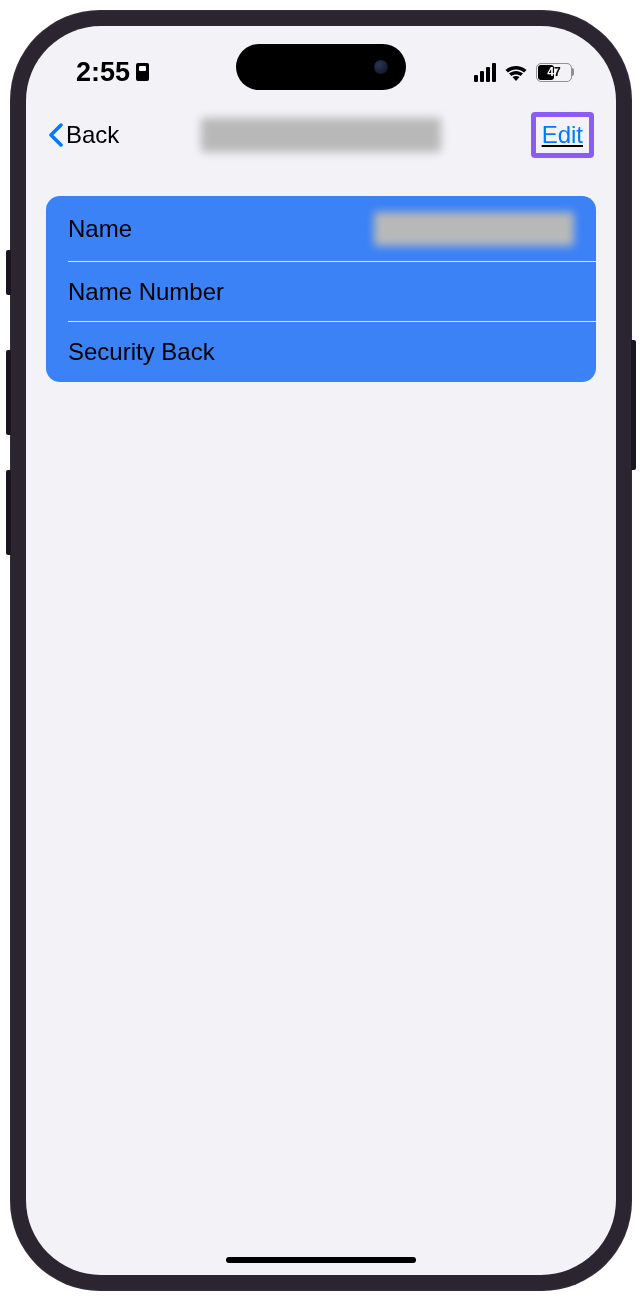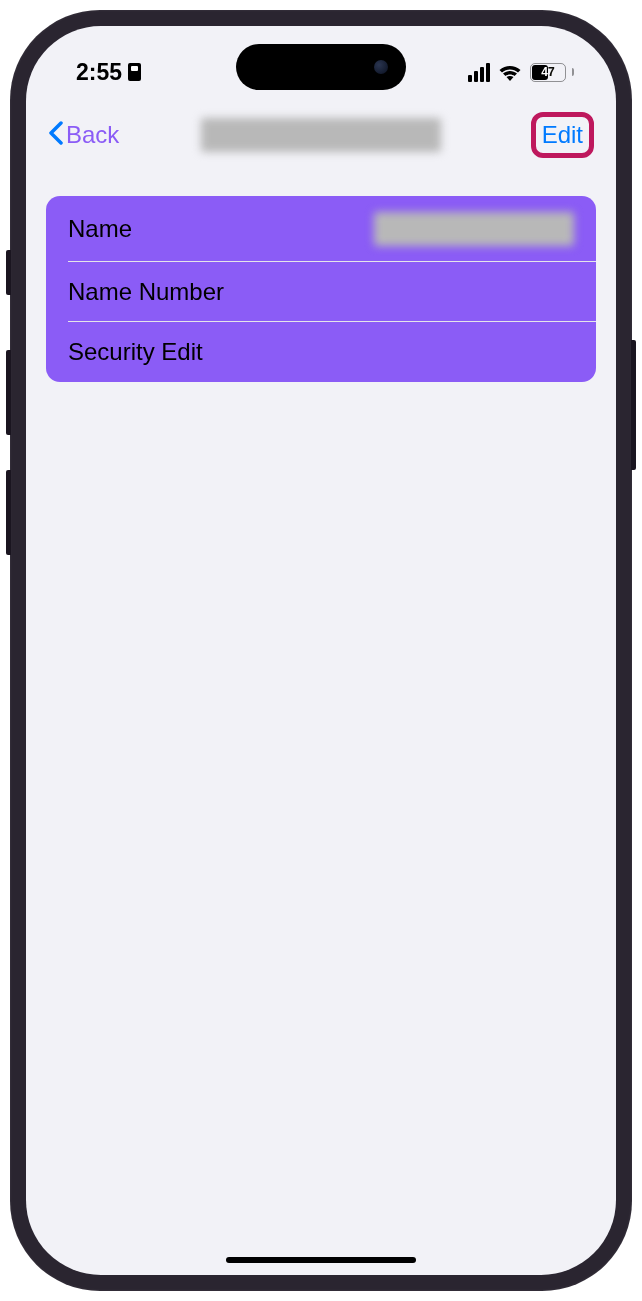--- a/index.html
+++ b/index.html
@@ -98,21 +98,21 @@
       justify-content: space-between;
       align-items: center;
       padding: 24px 42px 0 50px;
       height: 68px;
     }
     
     .status-left {
       display: flex;
       align-items: center;
       gap: 6px;
-      font-size: 23px;
+      font-size: 27px;
       font-weight: 600;
       color: #000;
     }
     
     .sim-icon {
       width: 13px;
       height: 18px;
       background: #000;
       border-radius: 2px;
       position: relative;
@@ -154,21 +154,21 @@
     
     .wifi-icon {
       width: 24px;
       height: 18px;
       position: relative;
     }
     
     .battery {
       display: flex;
       align-items: center;
-      gap: 6px;
+      gap: 0;
     }
     
     .battery-body {
       width: 36px;
       height: 19px;
       border: 1.5px solid rgba(0,0,0,0.4);
       border-radius: 5px;
       position: relative;
       overflow: hidden;
     }
@@ -205,22 +205,23 @@
     
     .nav-bar {
       display: flex;
       align-items: center;
       padding: 18px 22px 14px;
       position: relative;
     }
     
     .back-button {
       display: flex;
+      align-items: center;
       gap: 3px;
-      color: #8b5cf6;
+      color: #000000;
       font-size: 24px;
       cursor: pointer;
     }
     
     .chevron-left {
       width: 15px;
       height: 24px;
     }
     
     .nav-title {
@@ -229,37 +230,38 @@
       transform: translateX(-50%);
       width: 240px;
       height: 34px;
       background: #b8b8b8;
       border-radius: 3px;
       filter: blur(4px);
     }
     
     .edit-button-wrapper {
       margin-left: auto;
-      border: 5px solid #be185d;
-      border-radius: 12px;
+      border: 5px solid #8b5cf6;
+      border-radius: 4px;
       padding: 4px 6px;
+      text-decoration: underline;
     }
     
     .edit-button {
       color: #007aff;
       font-size: 24px;
       cursor: pointer;
     }
     
     .content {
       padding: 24px 20px;
     }
     
     .card {
-      background: #8b5cf6;
+      background: #3b82f6;
       border-radius: 14px;
       overflow: hidden;
     }
     
     .row {
       display: flex;
       align-items: center;
       justify-content: space-between;
       padding: 16px 22px;
       min-height: 60px;
@@ -372,21 +374,21 @@
           <span class="row-label">Name</span>
           <div class="redacted redacted-wide"></div>
         </div>
 
         <div class="row">
           <span class="row-label">Name Number</span>
         </div>
 
 
         <div class="row">
-          <span class="row-label">Security Edit</span>
+          <span class="row-label">Security Back</span>
         </div>
 
 
       </div>
     </div>
 
     <div class="home-indicator"></div>
   </div>
 </div>
 

